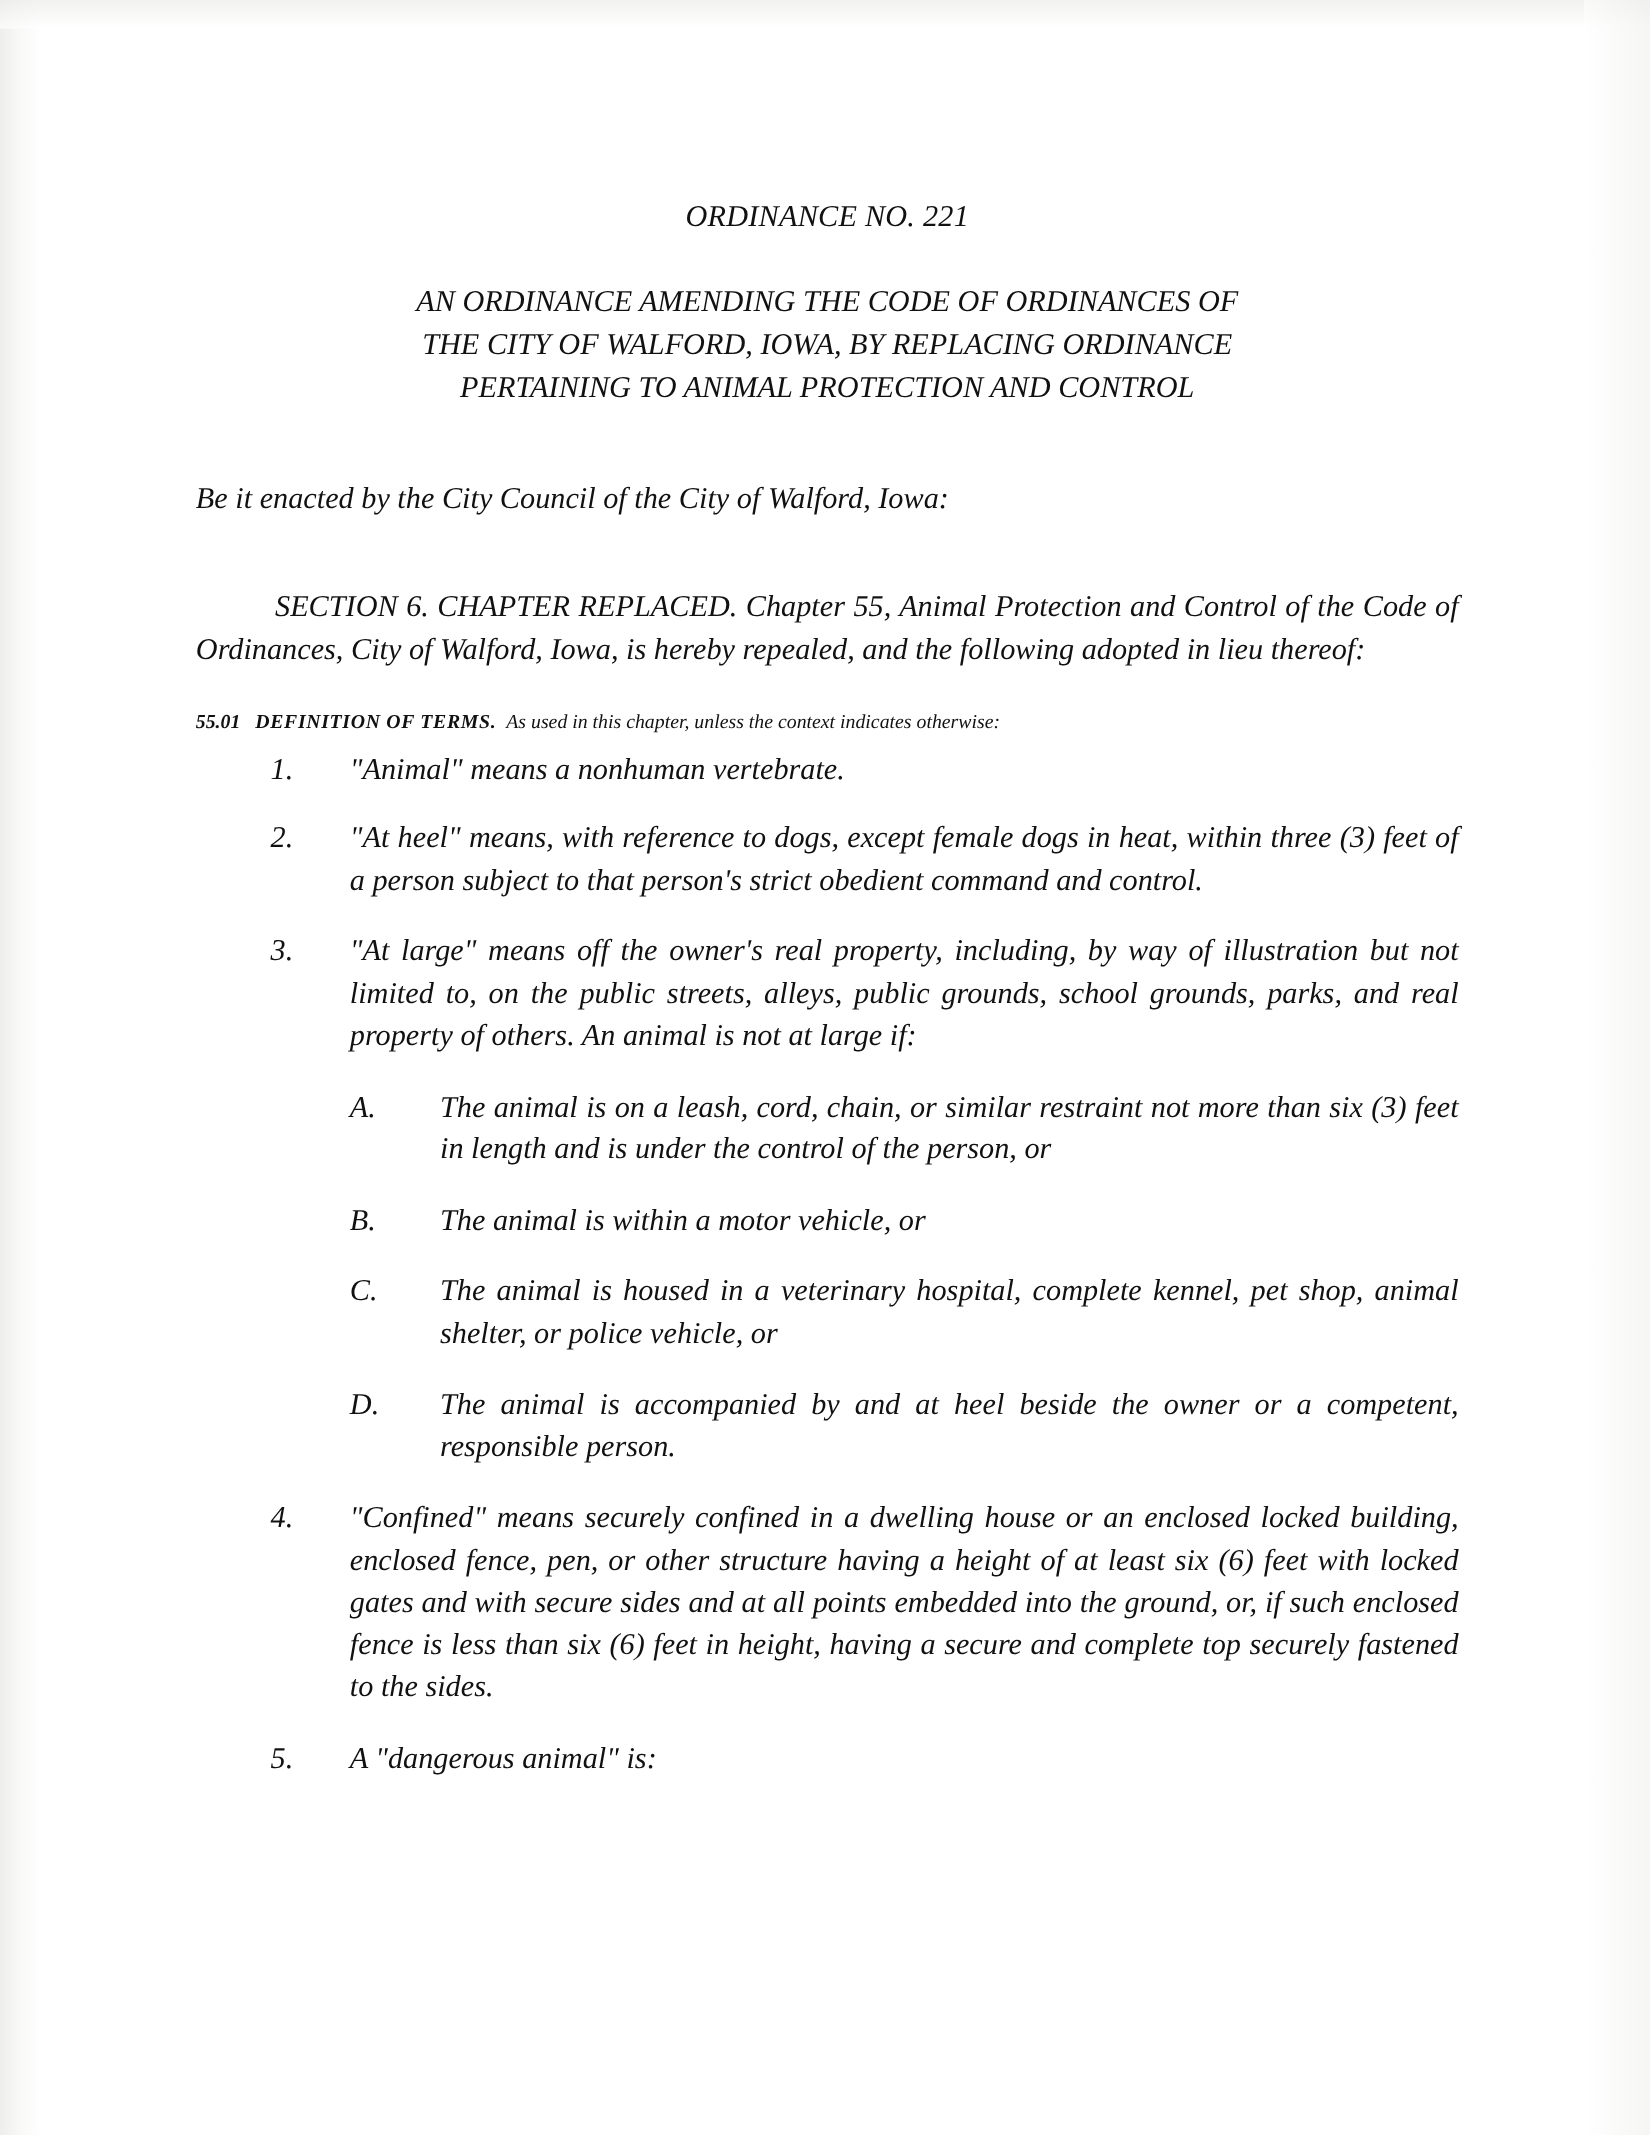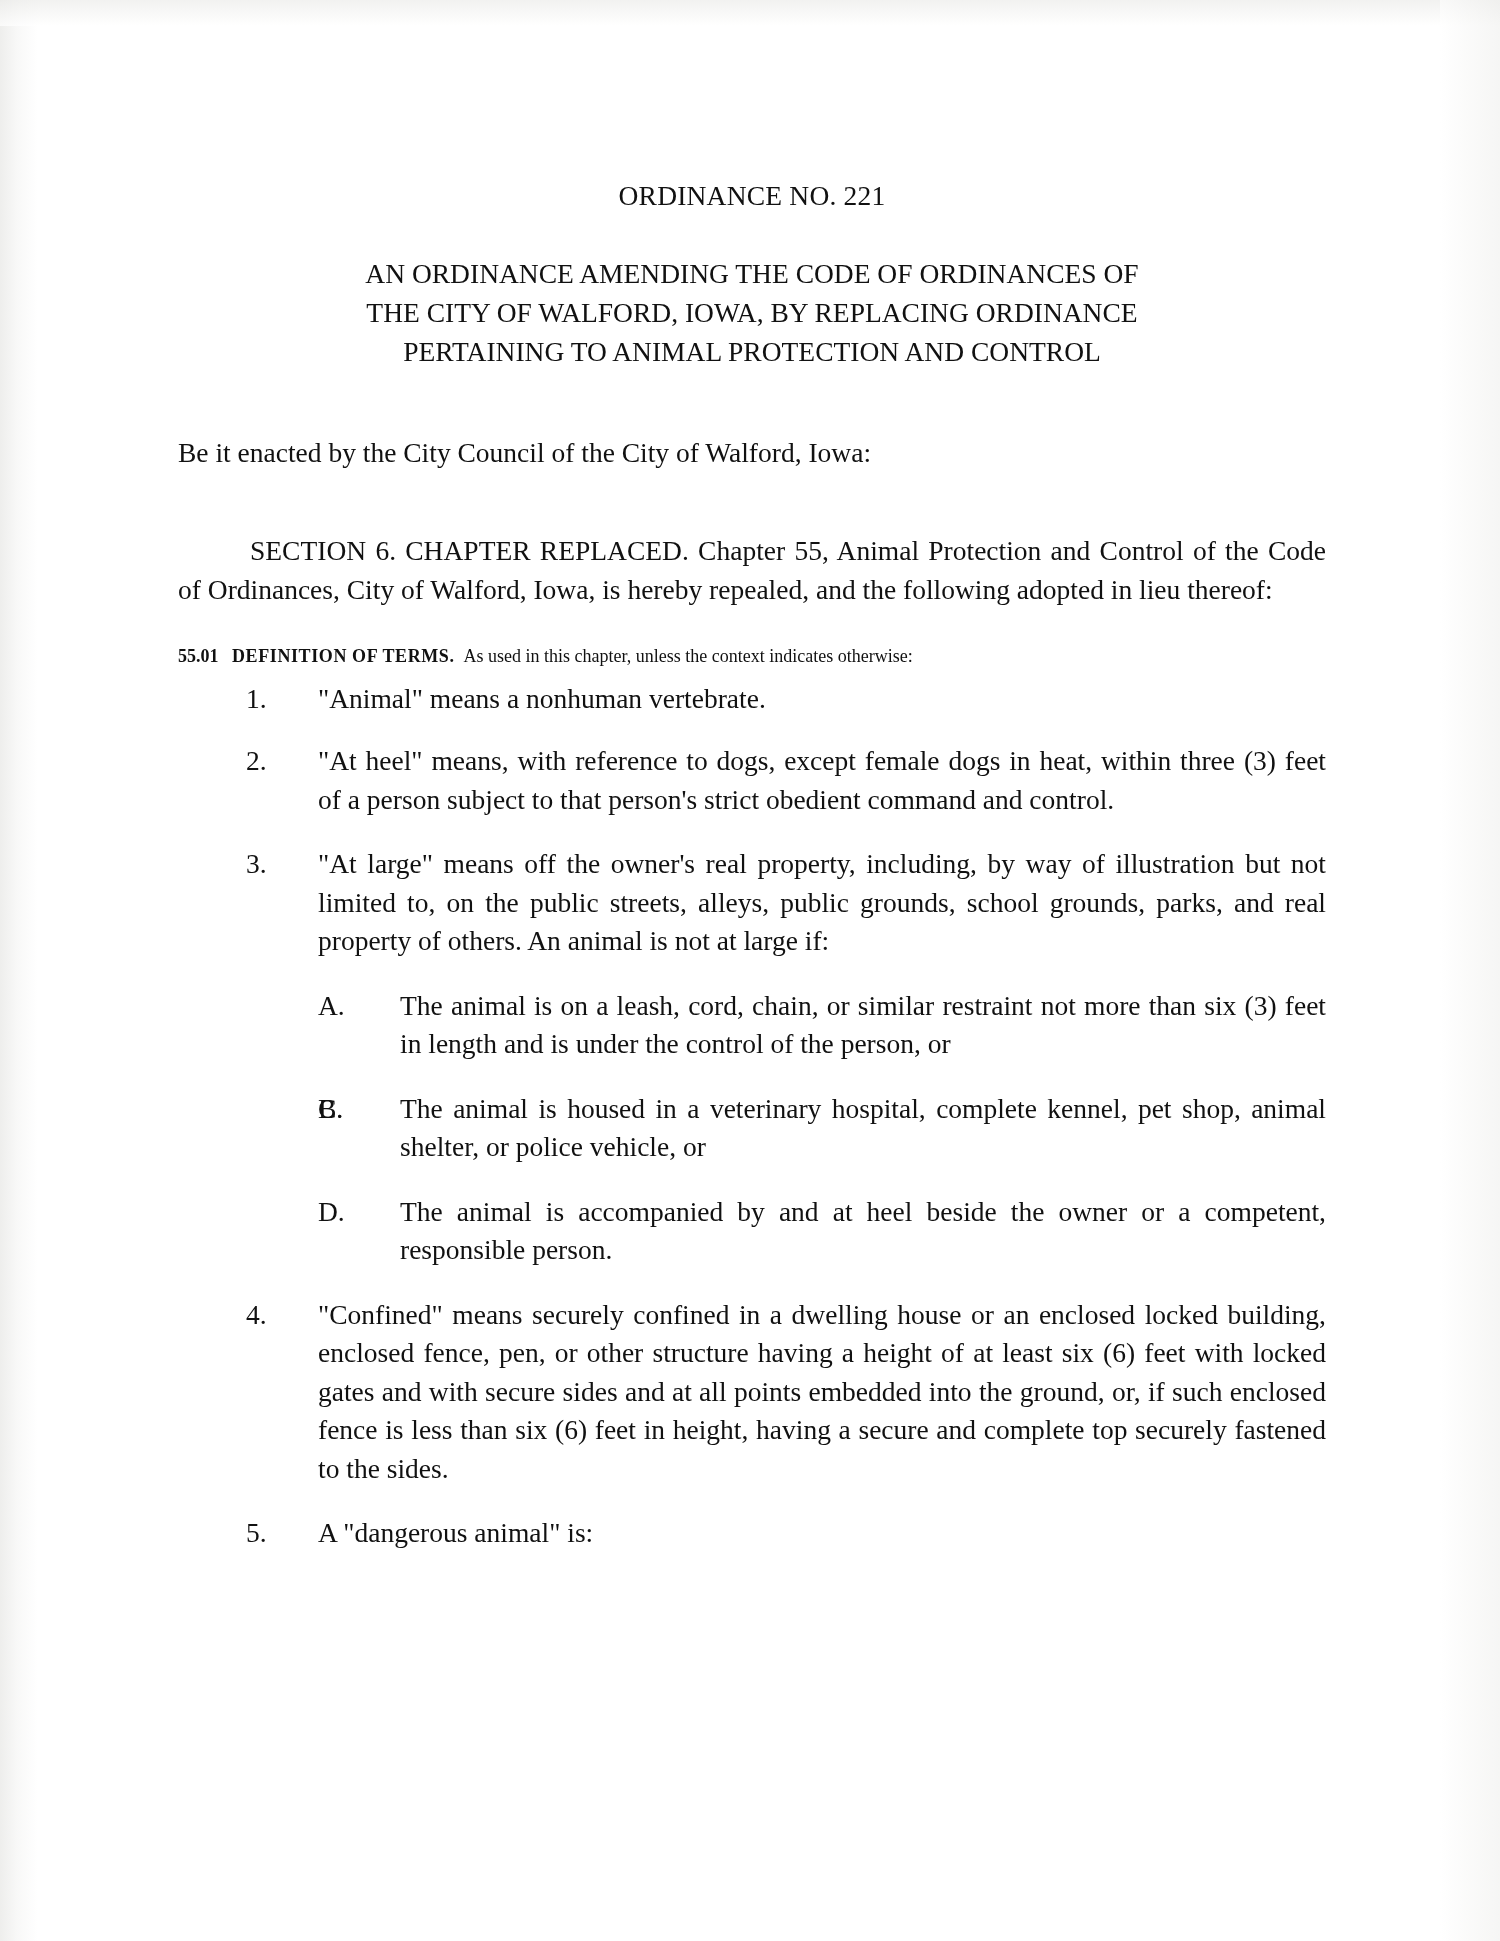--- a/index.html
+++ b/index.html
@@ -14,20 +14,21 @@
     color: #111111;
     position: relative;
     overflow: hidden;
   }
   .page {
     position: absolute;
     top: 0; left: 0;
     width: 1500px;
     height: 1941px;
     background: #ffffff;
+    font-style: italic;
   }
   
   .scan-edge-left {
     position: absolute;
     top: 0; left: 0;
     width: 38px; height: 1941px;
     background: linear-gradient(to right, #e8e8e6 0%, #f6f6f5 45%, #ffffff 100%);
     opacity: .75;
   }
   .scan-edge-top {
@@ -173,20 +174,21 @@
       <span class="body">"At large" means off the owner's real property, including, by way of illustration but not limited to, on the public streets, alleys, public grounds, school grounds, parks, and real property of others. An animal is not at large if:</span>
     </div>
 
     <div class="sub">
       <span class="marker">A.</span>
       <span class="body">The animal is on a leash, cord, chain, or similar restraint not more than six (3) feet in length and is under the control of the person, or</span>
     </div>
 
     <div class="sub">
       <span class="marker">B.</span>
+      <span class="body nojustify">The animal is within a motor vehicle, or</span>
     </div>
 
     <div class="sub">
       <span class="marker">C.</span>
       <span class="body">The animal is housed in a veterinary hospital, complete kennel, pet shop, animal shelter, or police vehicle, or</span>
     </div>
 
     <div class="sub">
       <span class="marker">D.</span>
       <span class="body">The animal is accompanied by and at heel beside the owner or a competent, responsible person.</span>

